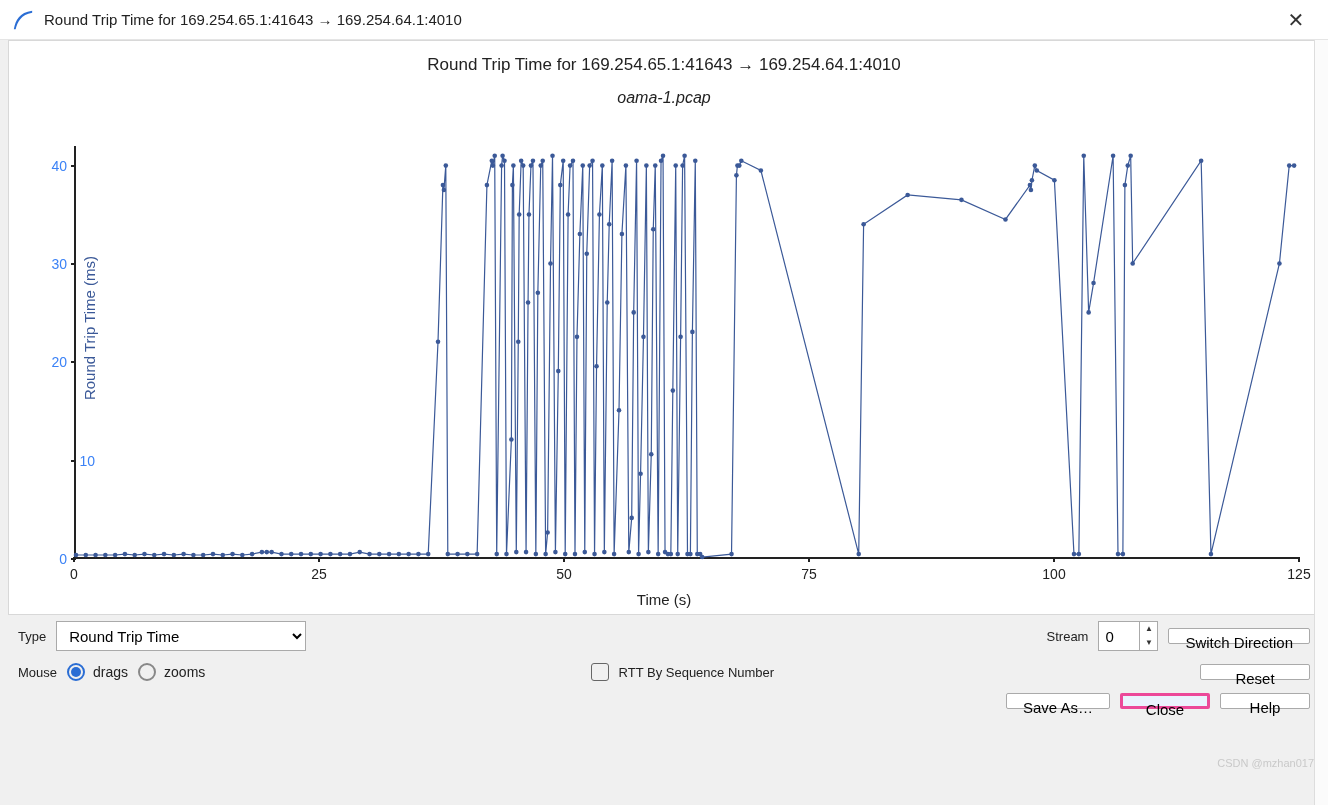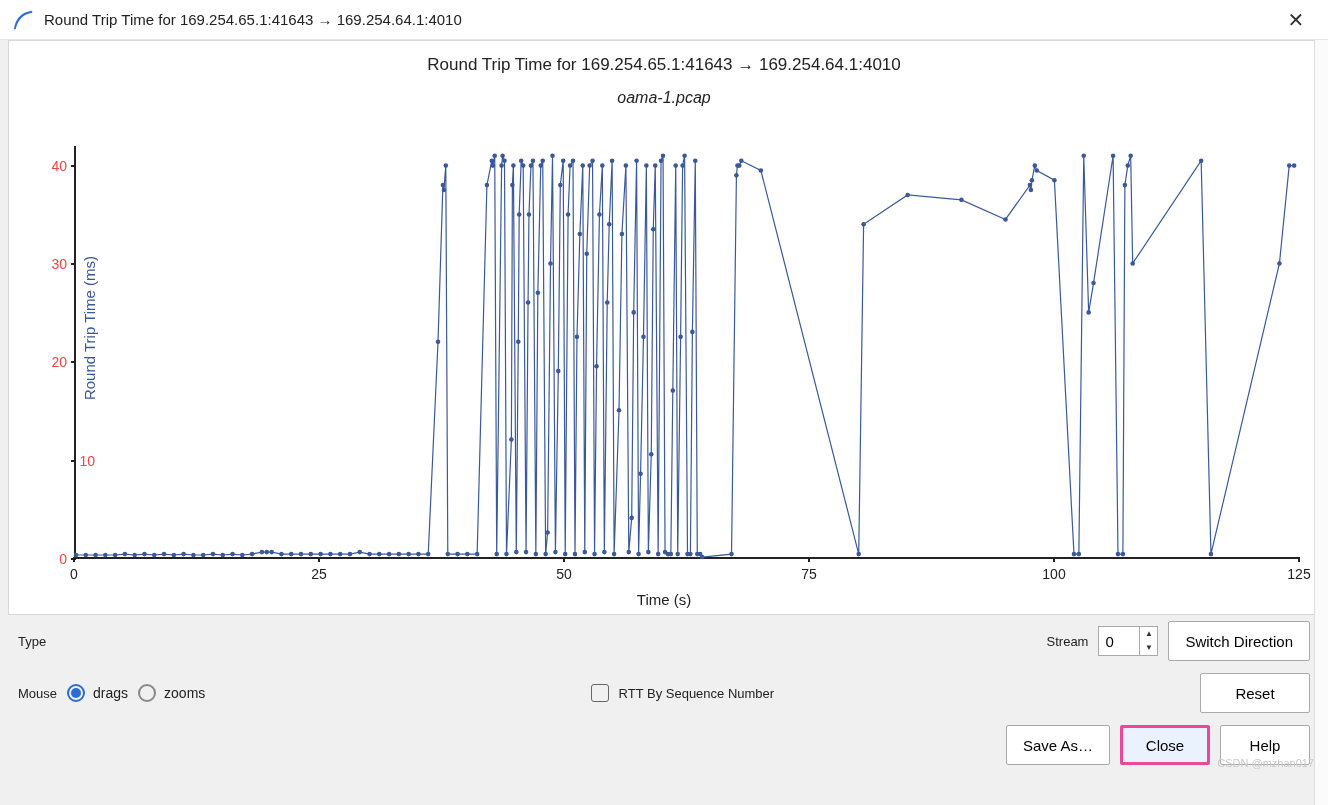--- a/index.html
+++ b/index.html
@@ -86,21 +86,21 @@
     bottom: 6px;
     left: 50%;
     transform: translateX(-50%);
     font-size: 15px;
     color: #222;
   }
   .ytick {
     position: absolute;
     left: 38px;
     font-size: 14px;
-    color: #ef4444;
+    color: #3b82f6;
     transform: translateY(-50%);
     text-align: right;
     width: 20px;
   }
   .xtick {
     position: absolute;
     bottom: 32px;
     font-size: 14px;
     color: #222;
     transform: translateX(-50%);
@@ -172,21 +172,21 @@
     cursor:pointer;
     color:#333;
   }
   .btn {
     border: 1px solid #aaa;
     background: #fff;
     padding: 5px 16px;
     font-size: 15px;
     cursor: pointer;
     border-radius: 2px;
-    height: 40px;
+    height: 16px;
     min-width: 90px;
   }
   .btn.primary {
     border: 3px solid #ec4899;
     background: #eaf2fd;
   }
   .radio-group {
     display: inline-flex;
     align-items: center;
     gap: 8px;
@@ -461,20 +461,23 @@
         <div class="xtick" style="left: 1045px;">100</div>
         <div class="tickmark-x" style="left: 1045px;"></div>
         <div class="xtick" style="left: 1290px;">125</div>
         <div class="tickmark-x" style="left: 1290px;"></div>
       </div>
   </div>
 
 
   <div class="controls-row">
     <span class="label">Type</span>
+    <select>
+      <option>Round Trip Time</option>
+    </select>
     <span class="spacer"></span>
     <span class="label">Stream</span>
     <span class="spinbox">
       <input type="text" value="0" style="">
       <span class="arrows">
         <div>▲</div>
         <div>▼</div>
       </span>
     </span>
     <button class="btn">Switch Direction</button>

